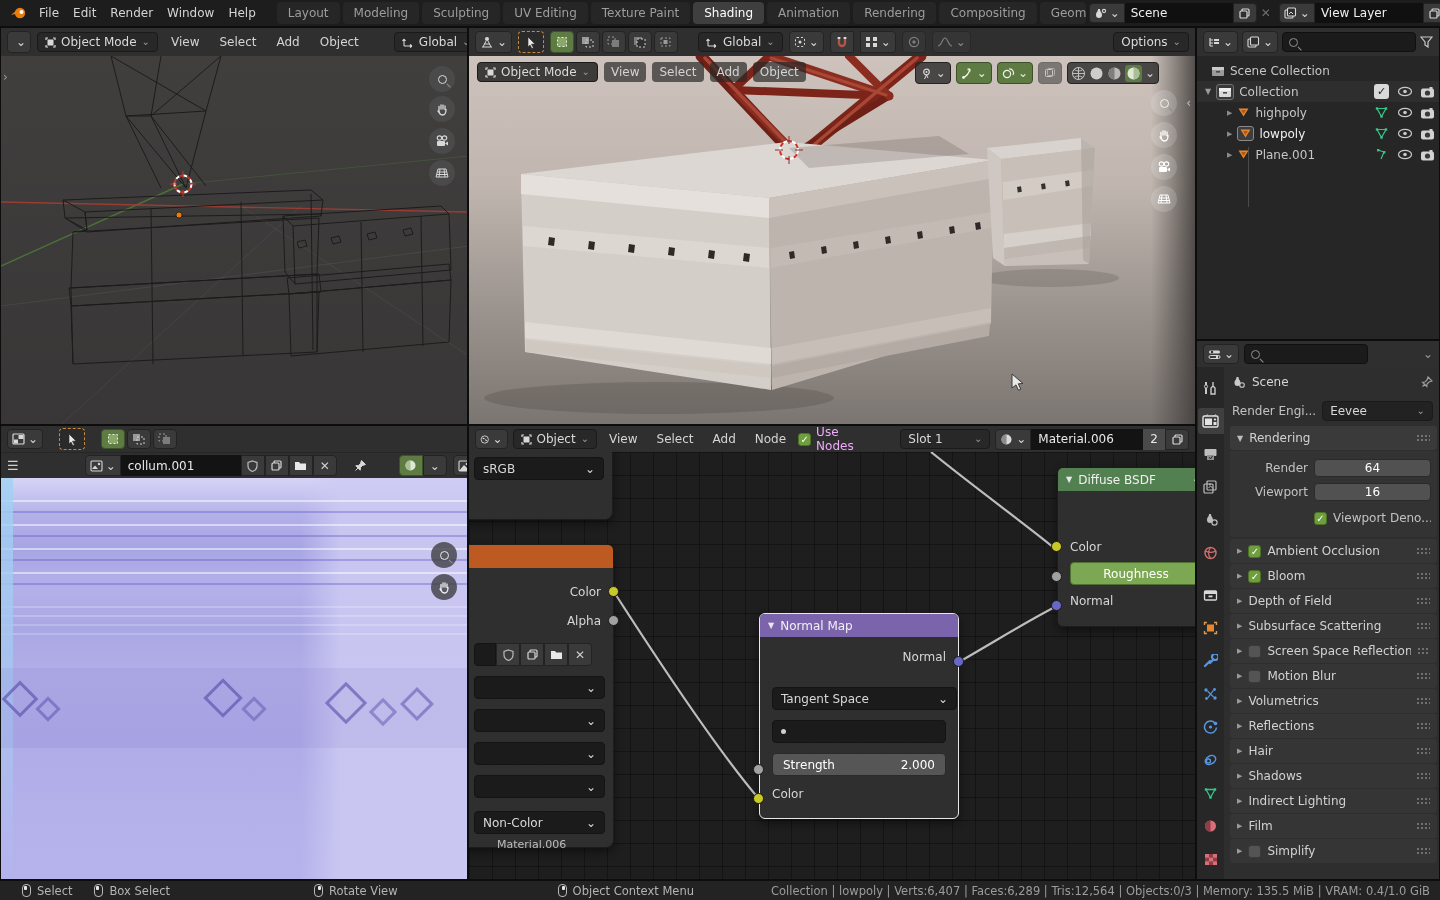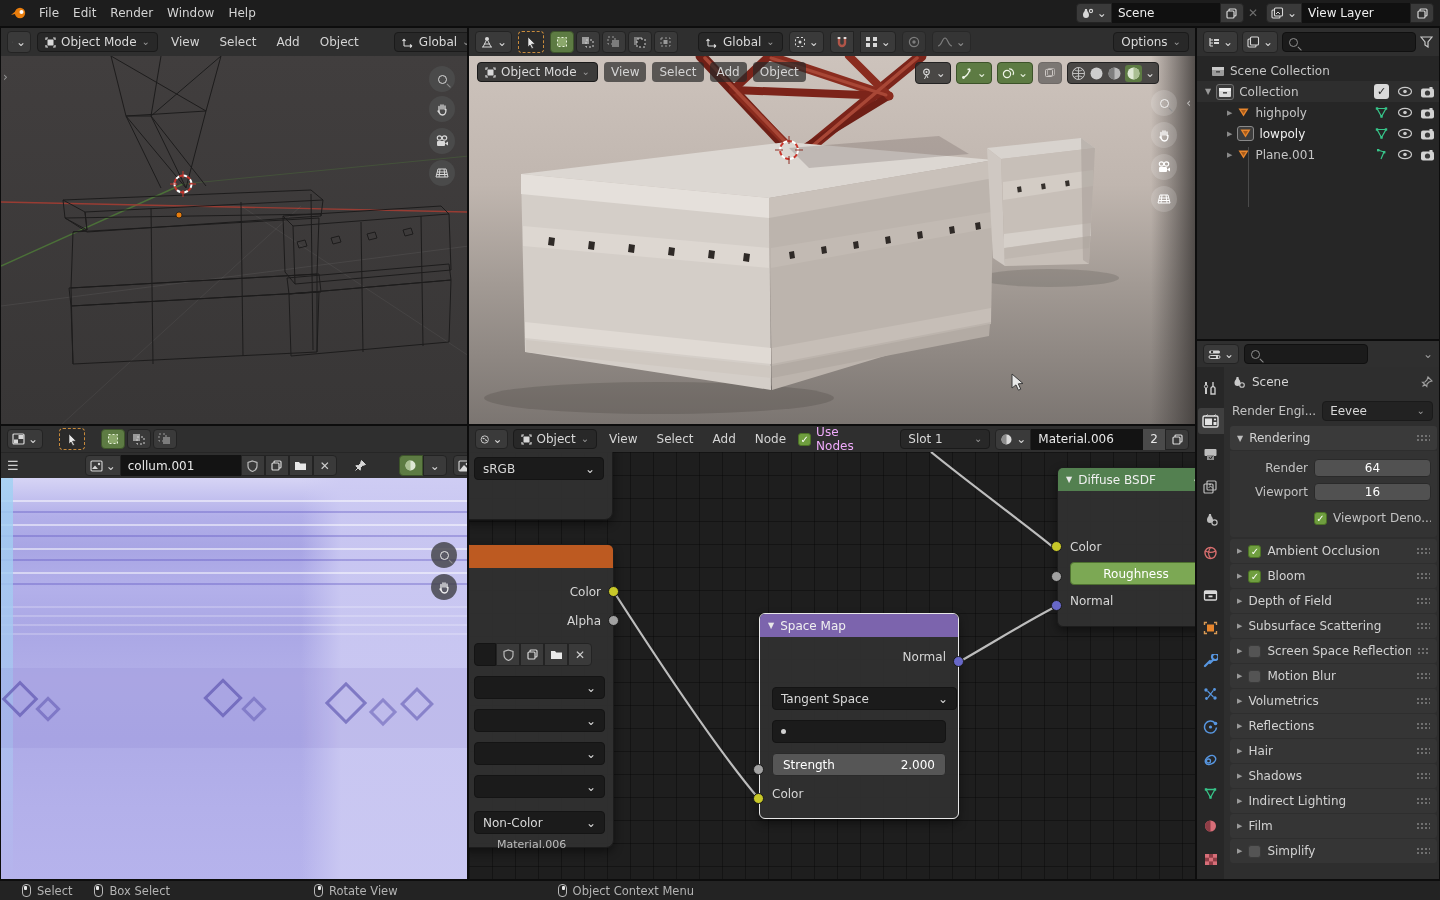--- a/index.html
+++ b/index.html
@@ -55,20 +55,32 @@
           <circle cx="10" cy="7" r="5.2" fill="#e87d0d"></circle>
           <circle cx="11.5" cy="6" r="2" fill="#fff"></circle>
           <path d="M1 9 L7 4 L9 7 Z" fill="#e87d0d"></path>
         </svg>
     </span>
     <span class="menu">File</span>
     <span class="menu">Edit</span>
     <span class="menu">Render</span>
     <span class="menu">Window</span>
     <span class="menu">Help</span>
+    <div class="row" style="margin-left:14px;">
+      <span class="tab">Layout</span>
+      <span class="tab">Modeling</span>
+      <span class="tab">Sculpting</span>
+      <span class="tab">UV Editing</span>
+      <span class="tab">Texture Paint</span>
+      <span class="tab active">Shading</span>
+      <span class="tab">Animation</span>
+      <span class="tab">Rendering</span>
+      <span class="tab">Compositing</span>
+      <span class="tab" style="max-width:46px;overflow:hidden;">Geom</span>
+    </div>
     <div class="row" style="margin-left:auto;gap:4px;">
       <div class="row" style="gap:0;">
         <span class="chip" style="height:20px;border-radius:4px 0 0 4px;">
           <svg width="13" height="12" viewBox="0 0 13 12">
               <path d="M4 2 C4 5 2 5 2 8 a3 3 0 0 0 6 0 C8 5 6 5 6 2 Z" fill="#d8d8d8"></path>
               <circle cx="10" cy="4" r="1.6" fill="none" stroke="#d8d8d8" stroke-width="1.1"></circle>
             </svg>
           <span class="chev">⌄</span>
         </span>
         <span class="row" style="background:#101010;height:20px;width:108px;padding:0 6px;border-radius:0;color:#efefef;">Scene</span>
@@ -1097,21 +1109,21 @@
         </div>
       </div>
       <span class="sock" style="left:139px;top:134px;background:#c8c829;"></span>
       <span class="sock" style="left:139px;top:163px;background:#a1a1a1;"></span>
 
       <span class="abs" style="left:28px;top:386px;color:#bdbdbd;font-size:11px;z-index:8;">Material.006</span>
 
       <div class="node" style="left:290px;top:161px;width:200px;height:206px;border:1.4px solid #e8e8e8;">
         <div class="node-hdr" style="background:#7c64ad;">
           <span class="tri">▼</span>
-          <span>Space Map</span>
+          <span>Normal Map</span>
         </div>
         <div class="row" style="justify-content:flex-end;padding:0 12px;height:24px;margin-top:8px;">
             <span>Normal</span>
           </div>
         <div class="nfield" style="margin:18px 1px 0 12px;justify-content:space-between;">
           <span>Tangent Space</span>
             <span class="chev">⌄</span>
         </div>
         <div class="nfield" style="margin:10px 12px 0 12px;">
             <span style="width:5px;height:5px;border-radius:50%;background:#d0d0d0;"></span>
@@ -1170,15 +1182,16 @@
           <i class="m"></i>
         </span>
       <span>Rotate View</span>
     </div>
     <div class="stat-hint" style="margin-left:160px;">
       <span class="mouse">
           <i class="r"></i>
         </span>
       <span>Object Context Menu</span>
     </div>
+    <span style="margin-left:auto;color:#9c9c9c;">Collection | lowpoly | Verts:6,407 | Faces:6,289 | Tris:12,564 | Objects:0/3 | Memory: 135.5 MiB | VRAM: 0.4/1.0 GiB</span>
   </div>
 
 </div>
 
 </body></html>

